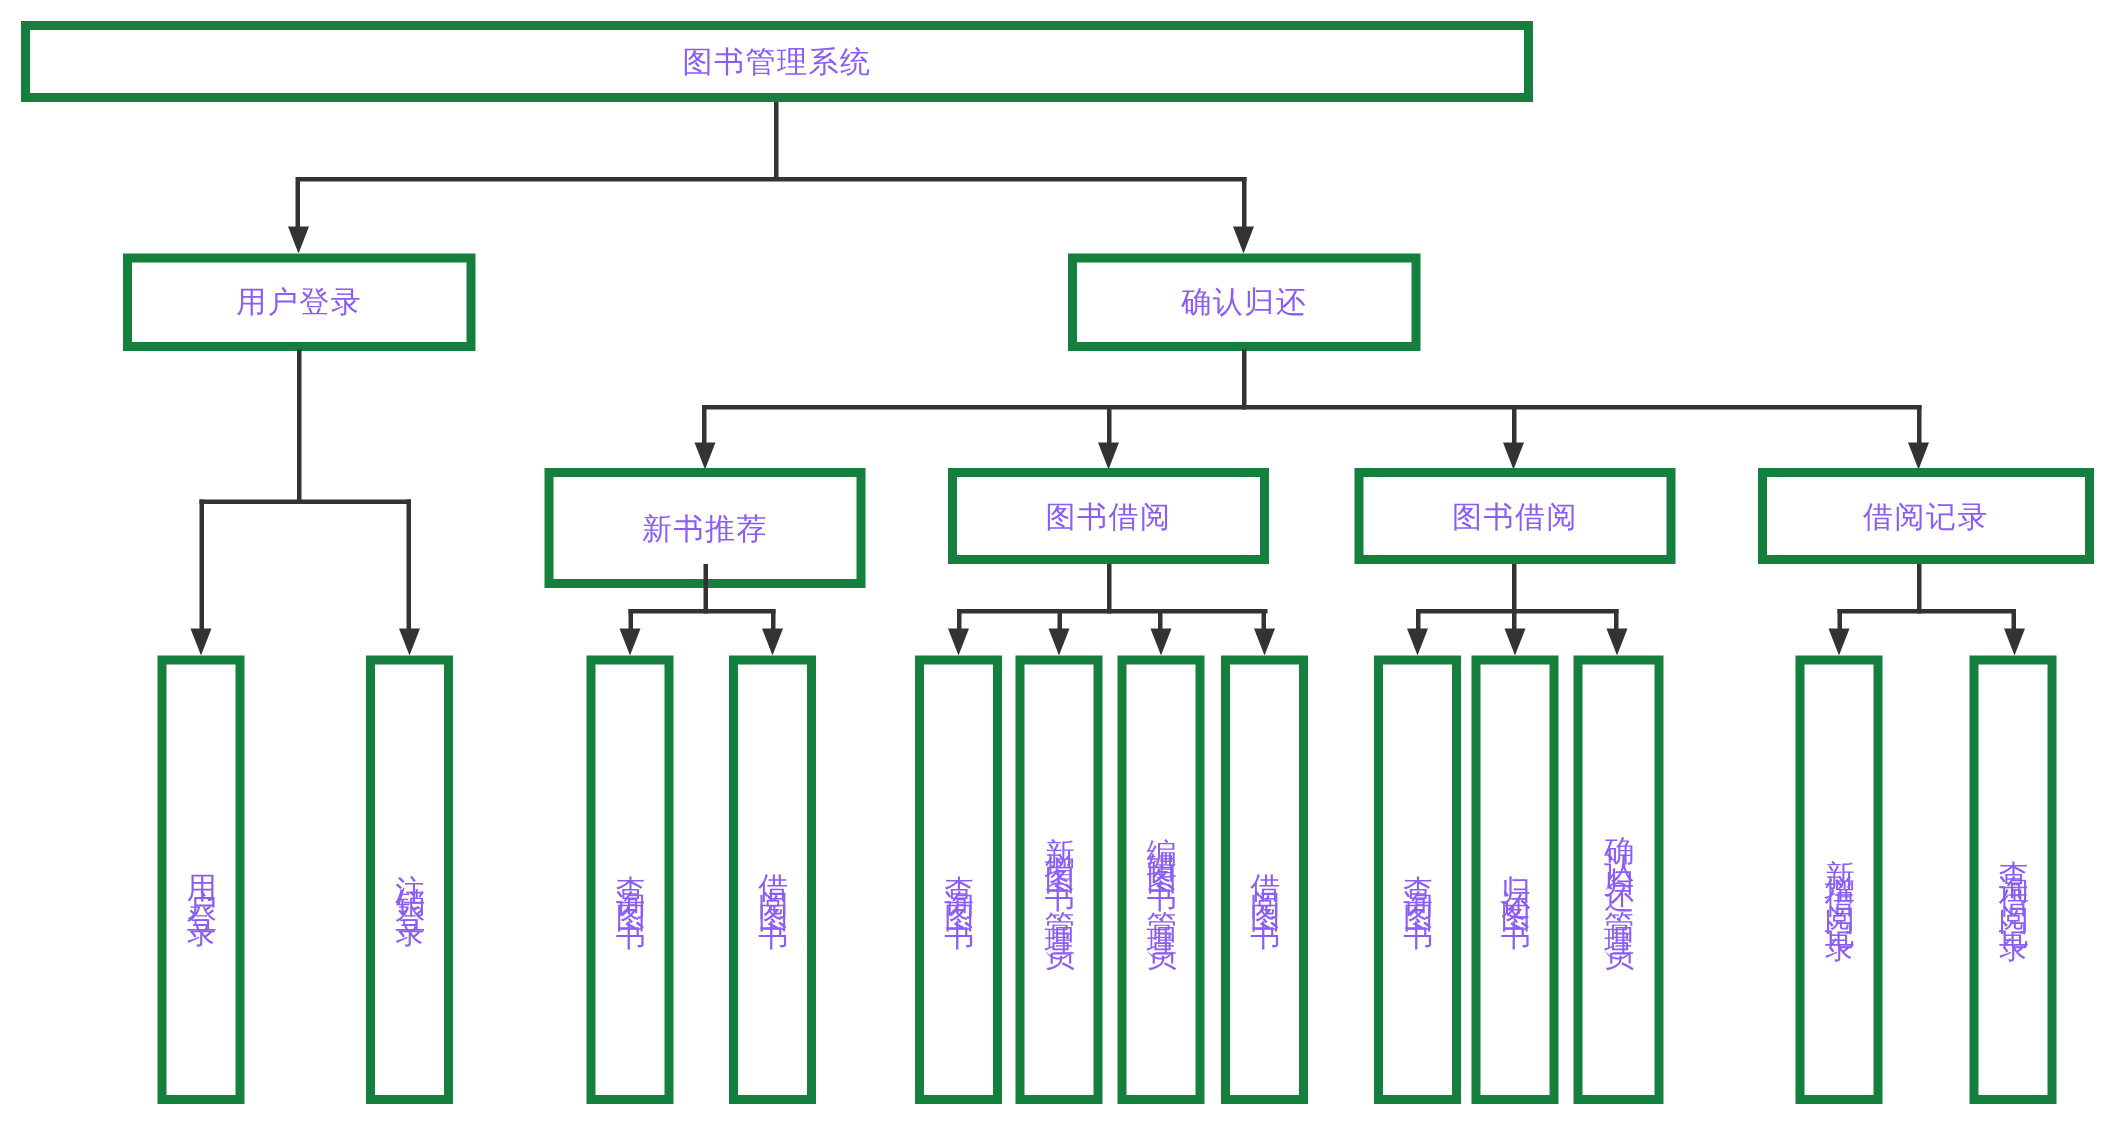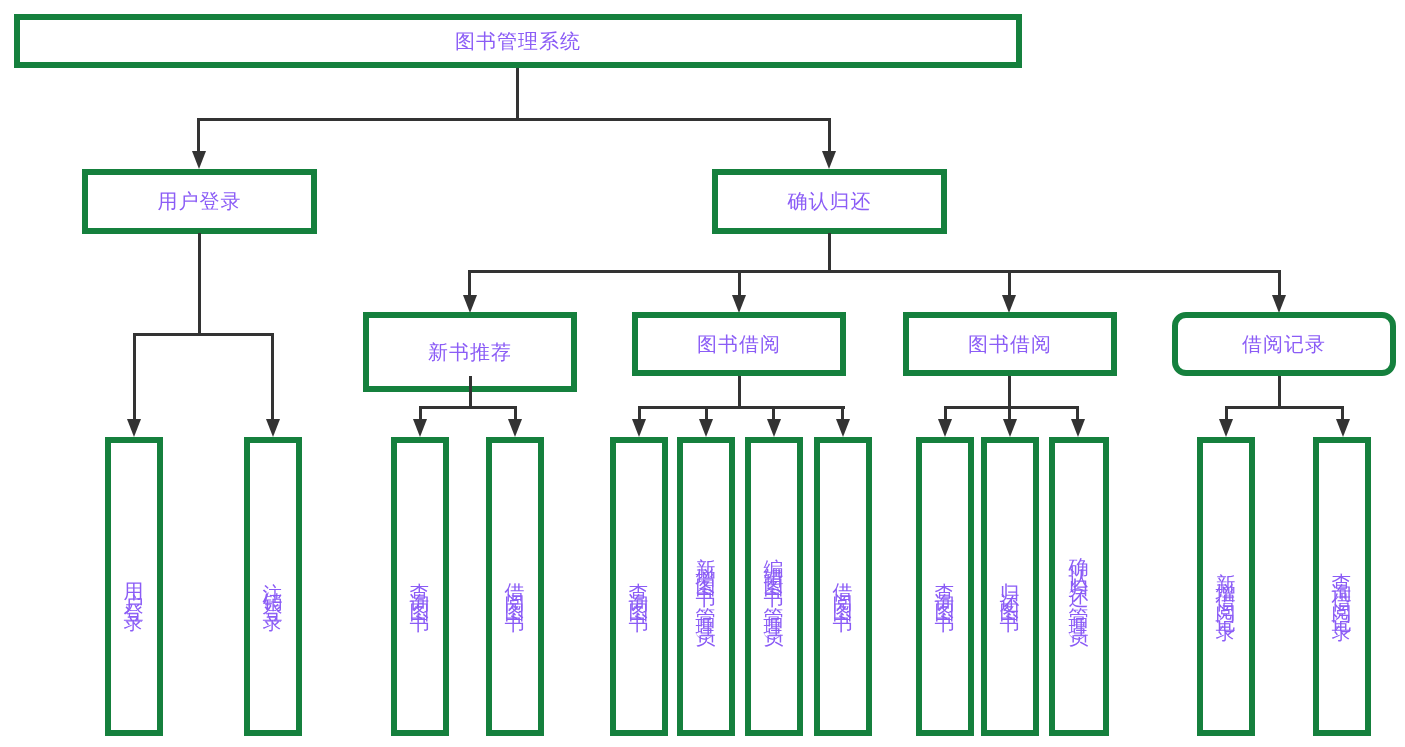--- a/index.html
+++ b/index.html
@@ -91,21 +91,21 @@
   <div class="vline" style="left:738px; top:270px; height:27px;"></div>
   <div class="arrow" style="left:732px; top:295px;"></div>
   <div class="vline" style="left:1008px; top:270px; height:27px;"></div>
   <div class="arrow" style="left:1002px; top:295px;"></div>
   <div class="vline" style="left:1278px; top:270px; height:27px;"></div>
   <div class="arrow" style="left:1272px; top:295px;"></div>
 
   <div class="box" style="left:363px; top:312px; width:214px; height:80px;">新书推荐</div>
   <div class="box" style="left:632px; top:312px; width:214px; height:64px;">图书借阅</div>
   <div class="box" style="left:903px; top:312px; width:214px; height:64px;">图书借阅</div>
-  <div class="box" style="left:1172px; top:312px; width:224px; height:64px;border-radius:14px;">借阅记录</div>
+  <div class="box" style="left:1172px; top:312px; width:224px; height:64px;">借阅记录</div>
 
   <div class="vline" style="left:469px; top:376px; height:33px;"></div>
   <div class="hline" style="left:419px; top:406px; width:98px;"></div>
   <div class="vline" style="left:419px; top:406px; height:15px;"></div>
   <div class="arrow" style="left:413px; top:419px;"></div>
   <div class="vline" style="left:514px; top:406px; height:15px;"></div>
   <div class="arrow" style="left:508px; top:419px;"></div>
 
   <div class="vline" style="left:738px; top:376px; height:33px;"></div>
   <div class="hline" style="left:638px; top:406px; width:207px;"></div>

